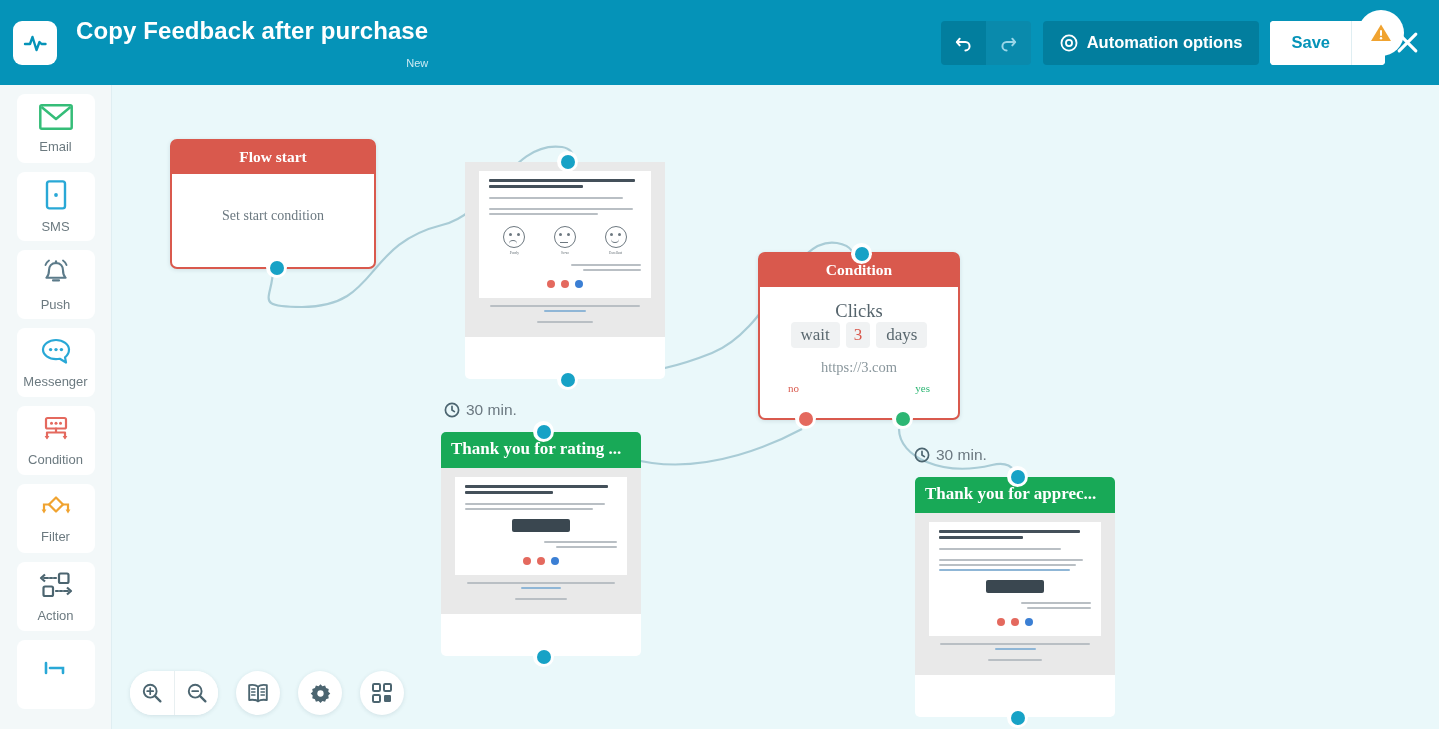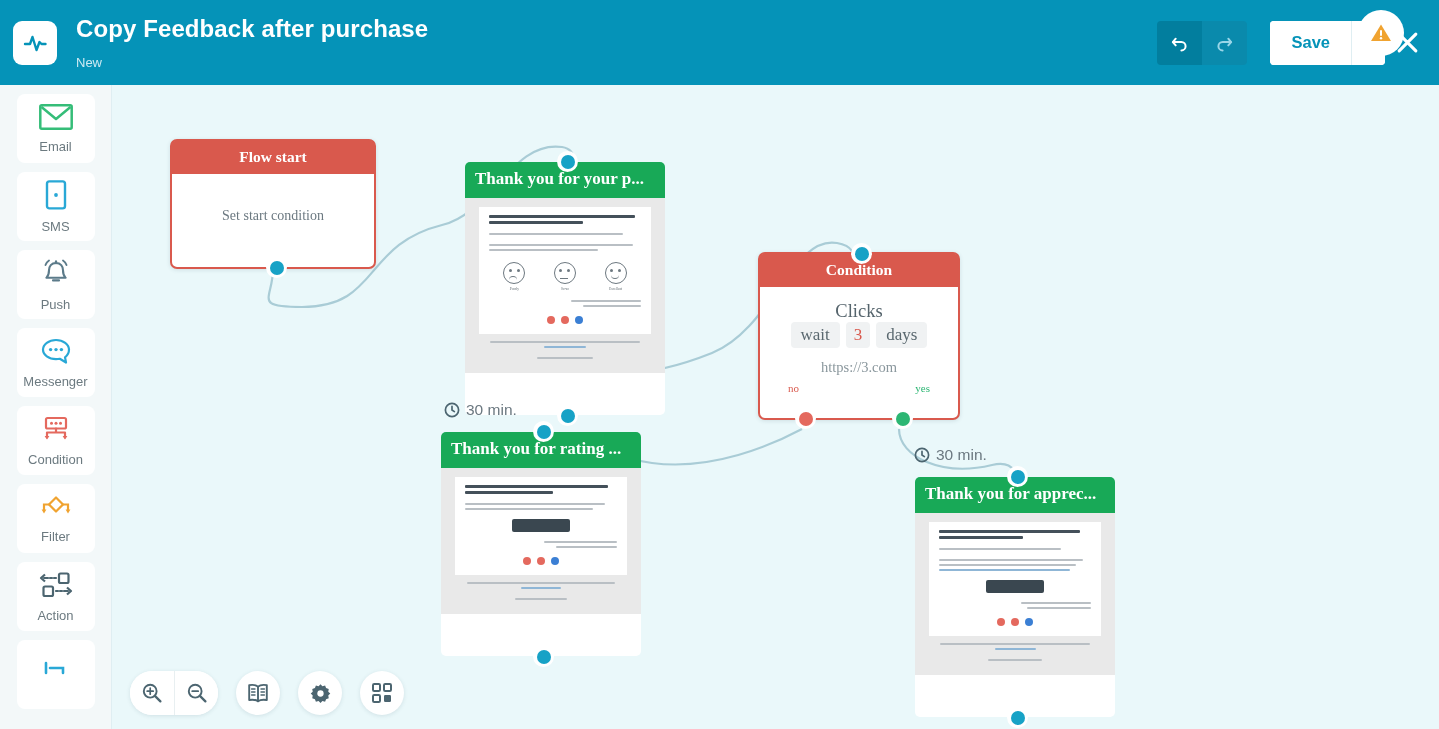--- a/index.html
+++ b/index.html
@@ -16,21 +16,21 @@
   }
   #app-logo {
     width: 44px; height: 44px; margin-left: 13px; background: #fff;
     border-radius: 9px; display: flex; align-items: center; justify-content: center;
   }
   #title-block { margin-left: 19px; }
   #page-title {
     color: #fff; font-size: 24px; line-height: 28px; font-weight: 700;
     letter-spacing: .1px;
   }
-  #page-subtitle { color: #cdeaf3; font-size: 13px; margin-top: 12px; }
+  #page-subtitle { color: #cdeaf3; font-size: 11px; margin-top: 12px; text-align: right; }
 
   #header-actions {
     margin-left: auto; display: flex; align-items: center; height: 44px;
     padding-right: 12px; position: relative;
   }
   .hdr-icon-btn {
     width: 45px; height: 44px; border: none; cursor: pointer;
     background: #027e9e; color: #fff; font-size: 19px;
     display: flex; align-items: center; justify-content: center;
   }
@@ -226,20 +226,27 @@
         <path d="M3.4 9.5 H12 a4.4 4.4 0 0 1 0 8.8" fill="none" stroke="currentColor" stroke-width="2.1" stroke-linecap="round"></path>
       </svg>
     </button>
     <button class="hdr-icon-btn" id="redo-button">
       <svg width="19" height="19" viewBox="0 0 20 20">
         <path d="M14 6 L17 9.5 L14 13" fill="none" stroke="currentColor" stroke-width="2.1" stroke-linecap="round" stroke-linejoin="round"></path>
         <path d="M16.6 9.5 H8 a4.4 4.4 0 0 0 0 8.8" fill="none" stroke="currentColor" stroke-width="2.1" stroke-linecap="round"></path>
       </svg>
     </button>
 
+    <button id="automation-options-button">
+      <svg width="18" height="18" viewBox="0 0 20 20">
+        <circle cx="10" cy="10" r="8.4" fill="none" stroke="#fff" stroke-width="2"></circle>
+        <circle cx="10" cy="10" r="3.4" fill="none" stroke="#fff" stroke-width="2"></circle>
+      </svg>
+      <span>Automation options</span>
+    </button>
 
     <div id="save-group">
       <button id="save-button">Save</button>
       <button id="save-dropdown-button">
         <svg width="11" height="7" viewBox="0 0 11 7">
           <path d="M1 1.2 L5.5 5.6 L10 1.2" fill="none" stroke="currentColor" stroke-width="1.6"></path>
         </svg>
       </button>
     </div>
 
@@ -402,21 +409,20 @@
       </div>
     <div class="port port-red" style="left:35px; bottom:-11px;">
         <i></i>
       </div>
     <div class="port port-green" style="left:132px; bottom:-11px;">
         <i></i>
       </div>
   </div>
 
   <div class="node email-node" id="email-node-1">
-    <div class="email-header">Thank you for your p...</div>
     <div class="email-preview">
       <div class="email-sheet">
         <div class="blur-line dark" style="width:96%"></div>
         <div class="blur-line dark" style="width:62%"></div>
         <div class="email-gap"></div>
         <div class="blur-line" style="width:88%"></div>
         <div class="email-gap"></div>
         <div class="blur-line" style="width:95%"></div>
         <div class="blur-line" style="width:72%"></div>
         <div class="faces">

